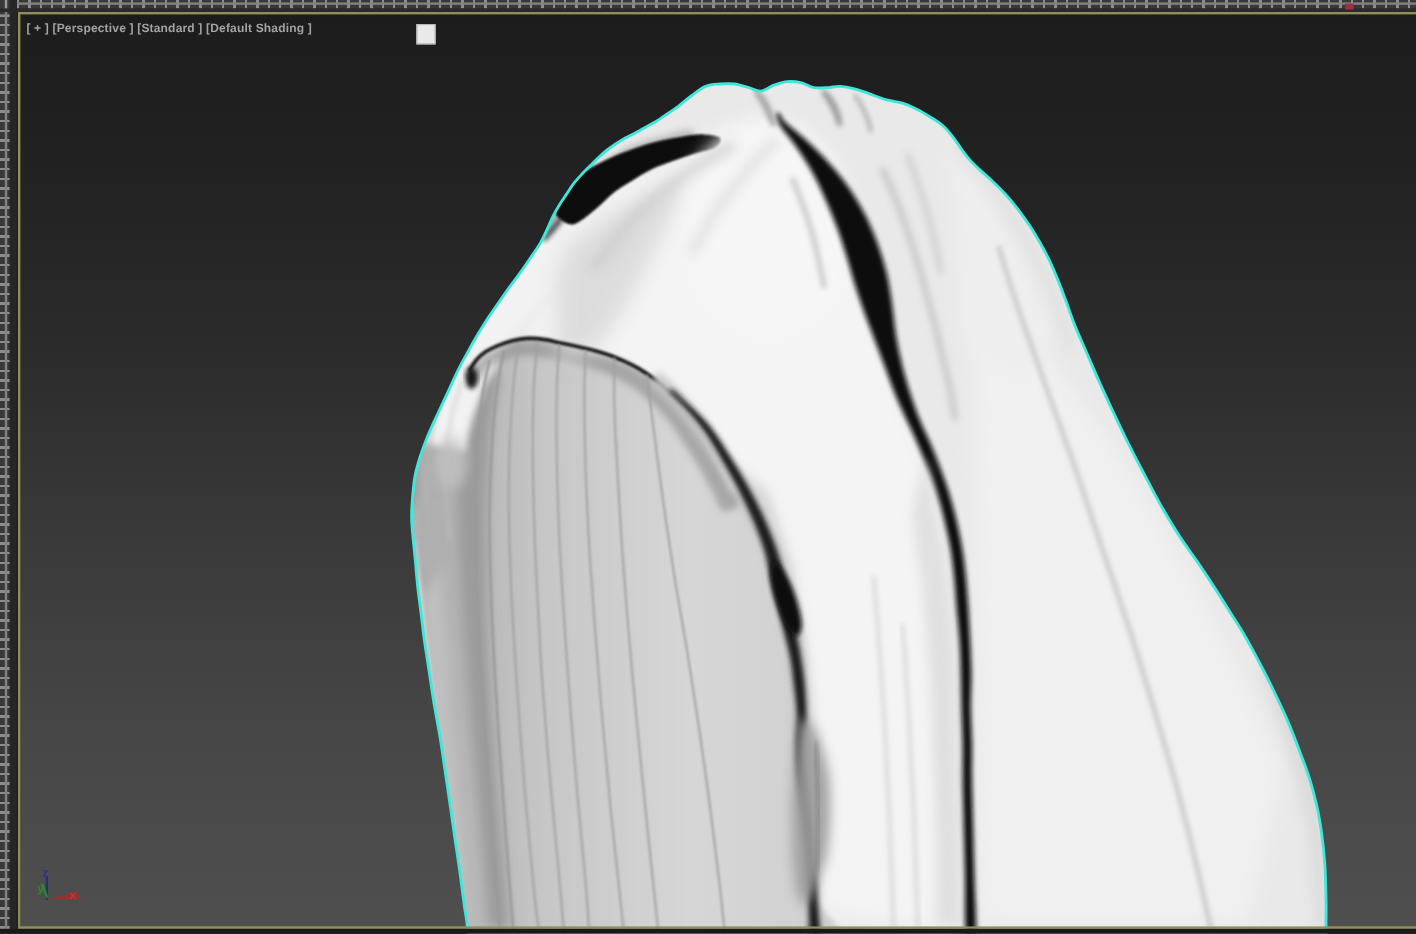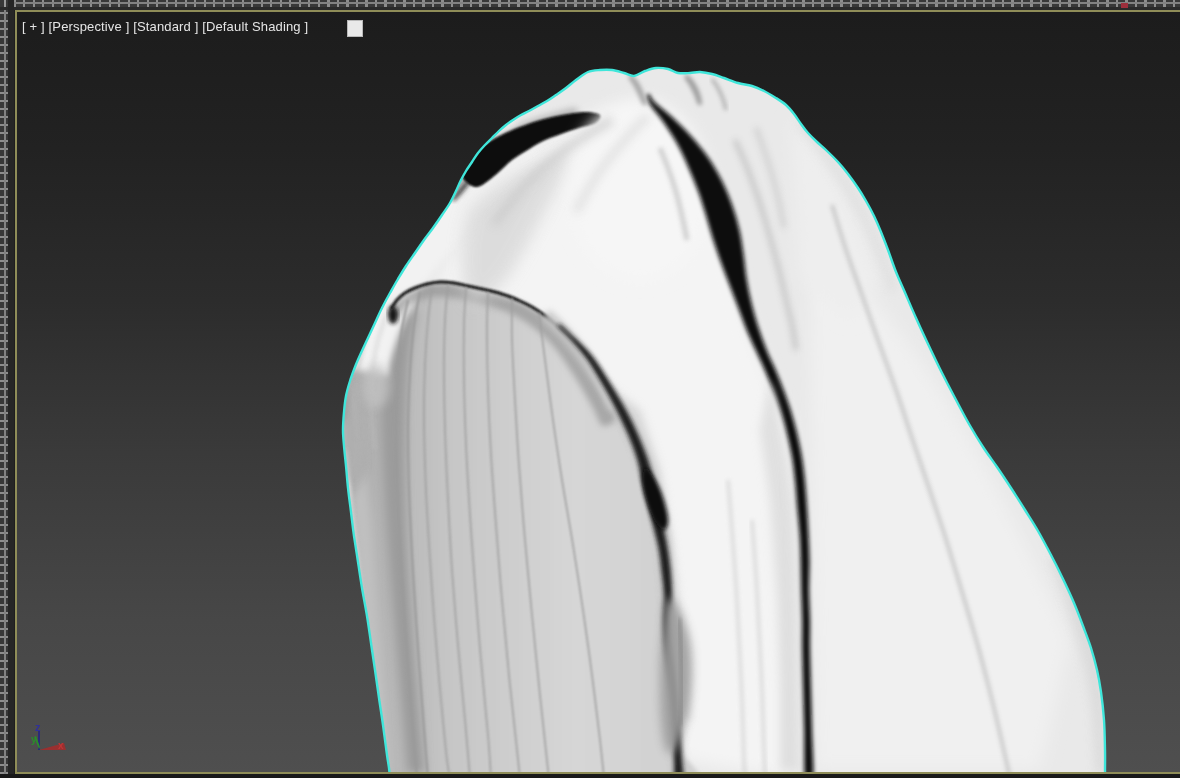--- a/index.html
+++ b/index.html
@@ -14,21 +14,21 @@
      background:repeating-linear-gradient(180deg,#8d8d8d 0px,#8d8d8d 2px,transparent 2px,transparent 8px);}
   #leftruler .vline{position:absolute;left:4px;top:0;width:2px;height:100%;background:#828282;}
   #topruler .tick0{position:absolute;left:4px;top:0px;width:2px;height:7px;background:#9a9a9a;}
   #redtick{position:absolute;left:1121px;top:3px;width:7px;height:5px;background:#9d2f3c;}
   #vp{position:absolute;left:15px;top:10px;width:1165px;height:764px;
       border-top:2px solid #8f8d58;border-left:2px solid #8f8d58;border-bottom:2px solid #8f8d58;
       box-sizing:border-box;
       background:linear-gradient(180deg,#1c1c1c 0%,#222222 18%,#2c2c2c 38%,#3a3a3a 58%,#474747 80%,#4e4e4e 98%,#4f4f4f 100%);}
   #below{position:absolute;left:0px;top:774px;width:1180px;height:4px;background:#191919;}
   #bline{position:absolute;left:15px;top:772px;width:1165px;height:2px;background:#8f8d58;}
-  #vplabel{position:absolute;left:22px;top:19px;color:#e5e5e5;font-size:13px;font-weight:400;
+  #vplabel{position:absolute;left:22px;top:19px;color:#a3a3a3;font-size:10px;font-weight:700;
       letter-spacing:0.15px;white-space:pre;}
   #swatch{position:absolute;left:347px;top:20px;width:16px;height:17px;background:#e9e9e9;border:1px solid #b9b9b9;box-sizing:border-box;}
   svg{position:absolute;left:0;top:0;}
 </style></head>
 <body>
 <div id="vp"></div>
 <svg width="1180" height="778" viewBox="0 0 1180 778">
   <defs>
     <clipPath id="cp">
         <path d="M588.0,72.0C592.0,70.3 596.0,70.3 600.0,70.0C604.0,69.7 608.0,69.5 612.0,70.0C616.0,70.5 620.3,72.0 624.0,73.0C627.7,74.0 630.5,76.3 634.0,76.0C637.5,75.7 641.3,72.3 645.0,71.0C648.7,69.7 652.2,68.3 656.0,68.0C659.8,67.7 664.3,68.2 668.0,69.0C671.7,69.8 674.3,72.3 678.0,73.0C681.7,73.7 686.3,73.2 690.0,73.0C693.7,72.8 696.3,71.8 700.0,72.0C703.7,72.2 708.0,73.0 712.0,74.0C716.0,75.0 719.7,76.5 724.0,78.0C728.3,79.5 733.3,81.7 738.0,83.0C742.7,84.3 747.7,84.7 752.0,86.0C756.3,87.3 760.0,89.0 764.0,91.0C768.0,93.0 772.3,95.7 776.0,98.0C779.7,100.3 783.0,102.3 786.0,105.0C789.0,107.7 791.5,110.8 794.0,114.0C796.5,117.2 798.7,120.8 801.0,124.0C803.3,127.2 805.3,130.0 808.0,133.0C810.7,136.0 813.8,139.0 817.0,142.0C820.2,145.0 823.5,147.7 827.0,151.0C830.5,154.3 834.5,158.2 838.0,162.0C841.5,165.8 844.7,169.7 848.0,174.0C851.3,178.3 855.0,183.5 858.0,188.0C861.0,192.5 863.3,196.3 866.0,201.0C868.7,205.7 871.5,210.8 874.0,216.0C876.5,221.2 878.7,226.3 881.0,232.0C883.3,237.7 885.5,243.3 888.0,250.0C890.5,256.7 893.0,264.5 896.0,272.0C899.0,279.5 902.7,287.3 906.0,295.0C909.3,302.7 912.3,309.8 916.0,318.0C919.7,326.2 923.8,335.2 928.0,344.0C932.2,352.8 936.5,362.0 941.0,371.0C945.5,380.0 950.3,389.2 955.0,398.0C959.7,406.8 964.3,415.8 969.0,424.0C973.7,432.2 978.3,439.8 983.0,447.0C987.7,454.2 992.3,460.2 997.0,467.0C1001.7,473.8 1006.3,480.8 1011.0,488.0C1015.7,495.2 1020.5,502.8 1025.0,510.0C1029.5,517.2 1033.7,523.5 1038.0,531.0C1042.3,538.5 1046.8,547.0 1051.0,555.0C1055.2,563.0 1059.2,571.0 1063.0,579.0C1066.8,587.0 1070.7,595.2 1074.0,603.0C1077.3,610.8 1080.2,618.5 1083.0,626.0C1085.8,633.5 1088.7,640.7 1091.0,648.0C1093.3,655.3 1095.3,662.7 1097.0,670.0C1098.7,677.3 1099.8,683.7 1101.0,692.0C1102.2,700.3 1103.3,710.3 1104.0,720.0C1104.7,729.7 1104.8,741.7 1105.0,750.0C1105.2,758.3 1105.0,763.3 1105.0,770.0C1105.0,776.7 1105.8,785.8 1105.0,790.0C1104.2,794.2 1167.5,794.2 1100.0,795.0C1032.5,795.8 816.7,795.0 700.0,795.0C583.3,795.0 451.3,795.8 400.0,795.0C348.7,794.2 393.7,792.8 392.0,790.0C390.3,787.2 390.5,781.7 390.0,778.0C389.5,774.3 389.5,771.8 389.0,768.0C388.5,764.2 388.0,762.2 387.0,755.0C386.0,747.8 384.3,734.5 383.0,725.0C381.7,715.5 380.3,707.2 379.0,698.0C377.7,688.8 376.3,679.2 375.0,670.0C373.7,660.8 372.3,652.0 371.0,643.0C369.7,634.0 368.5,625.2 367.0,616.0C365.5,606.8 363.5,597.0 362.0,588.0C360.5,579.0 359.3,570.7 358.0,562.0C356.7,553.3 355.2,544.3 354.0,536.0C352.8,527.7 352.0,520.0 351.0,512.0C350.0,504.0 348.8,495.7 348.0,488.0C347.2,480.3 346.7,473.0 346.0,466.0C345.3,459.0 344.5,452.0 344.0,446.0C343.5,440.0 343.0,435.7 343.0,430.0C343.0,424.3 343.5,417.7 344.0,412.0C344.5,406.3 345.0,401.2 346.0,396.0C347.0,390.8 348.5,385.8 350.0,381.0C351.5,376.2 353.2,371.7 355.0,367.0C356.8,362.3 358.8,357.8 361.0,353.0C363.2,348.2 365.7,343.0 368.0,338.0C370.3,333.0 372.7,328.0 375.0,323.0C377.3,318.0 379.5,313.0 382.0,308.0C384.5,303.0 387.3,297.8 390.0,293.0C392.7,288.2 395.3,283.5 398.0,279.0C400.7,274.5 403.2,270.3 406.0,266.0C408.8,261.7 412.0,257.3 415.0,253.0C418.0,248.7 421.0,244.2 424.0,240.0C427.0,235.8 430.0,232.2 433.0,228.0C436.0,223.8 439.2,219.2 442.0,215.0C444.8,210.8 447.7,207.0 450.0,203.0C452.3,199.0 454.2,194.8 456.0,191.0C457.8,187.2 459.3,183.3 461.0,180.0C462.7,176.7 464.2,174.0 466.0,171.0C467.8,168.0 470.0,165.0 472.0,162.0C474.0,159.0 475.8,155.8 478.0,153.0C480.2,150.2 482.7,147.5 485.0,145.0C487.3,142.5 489.7,140.3 492.0,138.0C494.3,135.7 496.7,133.2 499.0,131.0C501.3,128.8 503.7,126.8 506.0,125.0C508.3,123.2 510.5,121.7 513.0,120.0C515.5,118.3 518.3,116.5 521.0,115.0C523.7,113.5 526.2,112.5 529.0,111.0C531.8,109.5 535.0,107.7 538.0,106.0C541.0,104.3 544.0,102.8 547.0,101.0C550.0,99.2 552.8,97.2 556.0,95.0C559.2,92.8 562.7,90.5 566.0,88.0C569.3,85.5 572.3,82.7 576.0,80.0C579.7,77.3 584.0,73.7 588.0,72.0Z"></path>

